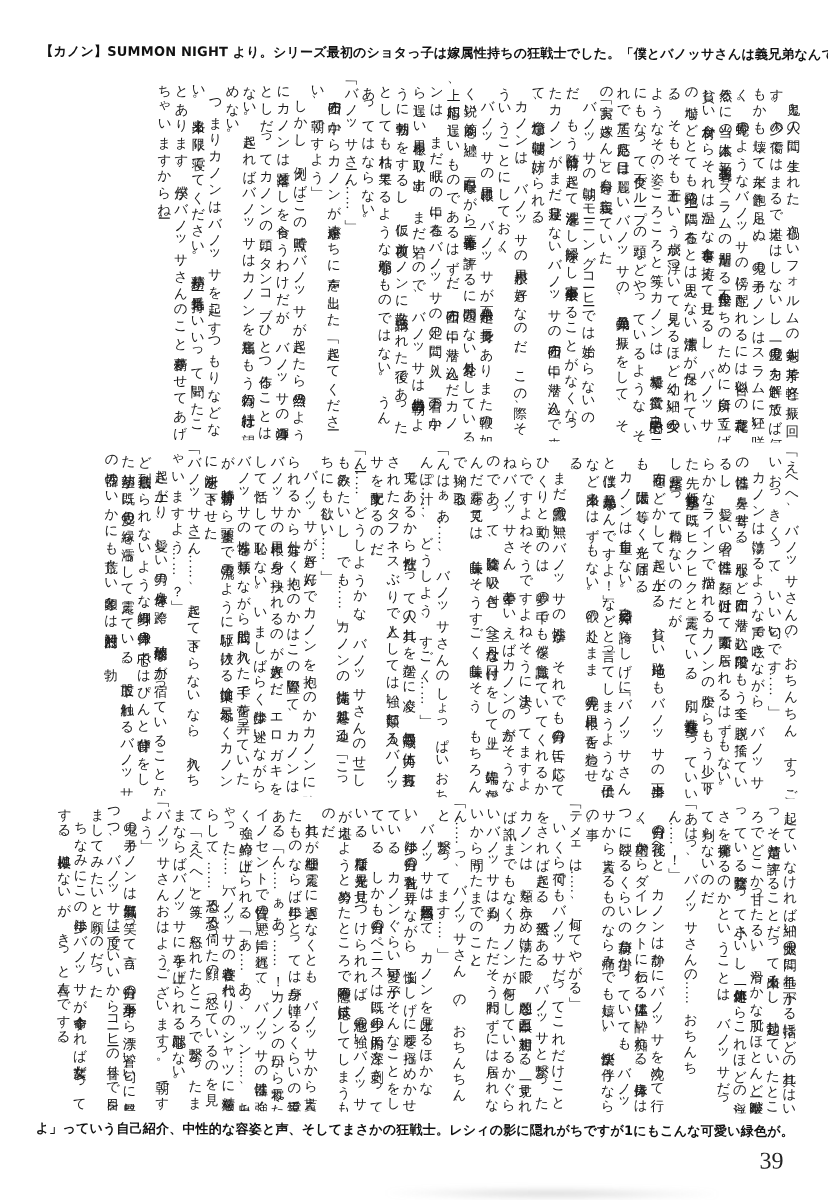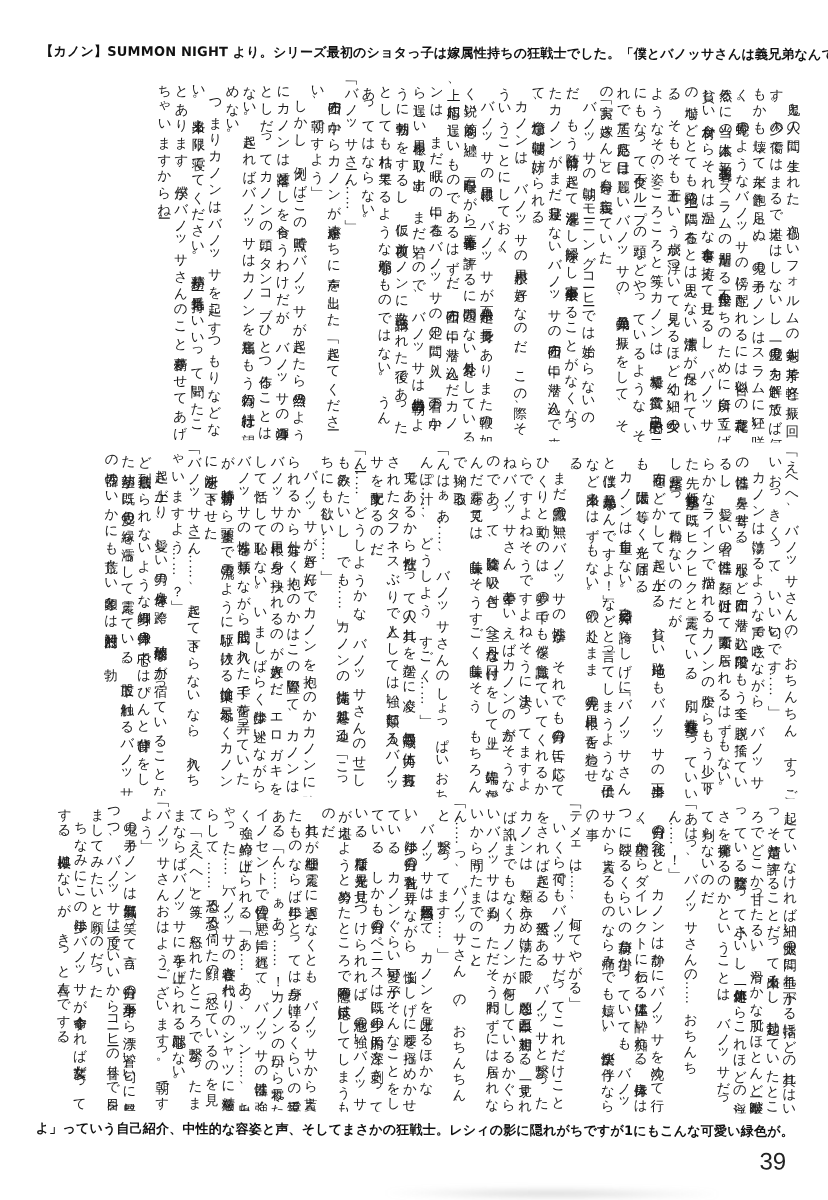--- a/index.html
+++ b/index.html
@@ -39,21 +39,21 @@
     color:#1a1a1a;
   }
   .tier-1{top:77px;height:364px;line-height:17px;letter-spacing:1.5px;}
   .tier-2{top:447px;height:350px;line-height:16.6px;letter-spacing:1.4px;}
   .tier-3{top:800px;height:312px;line-height:16.5px;letter-spacing:0.6px;}
   .tier p{margin:0;padding:0;}
   .tier p.indent{text-indent:1em;}
   .page-number{
     position:absolute;
     top:1146px;left:762px;
-    font-family:Liberation Sans, sans-serif;
+    font-family:Liberation Serif, serif;
     font-size:24px;
     color:#222;
   }
   .scan-artifact{
     position:absolute;
     top:1188px;left:390px;
     width:330px;height:10px;
     background:radial-gradient(ellipse at center, rgba(60,60,60,0.25) 0%, rgba(120,120,120,0.08) 55%, rgba(255,255,255,0) 75%);
     filter:blur(3px);
   }

